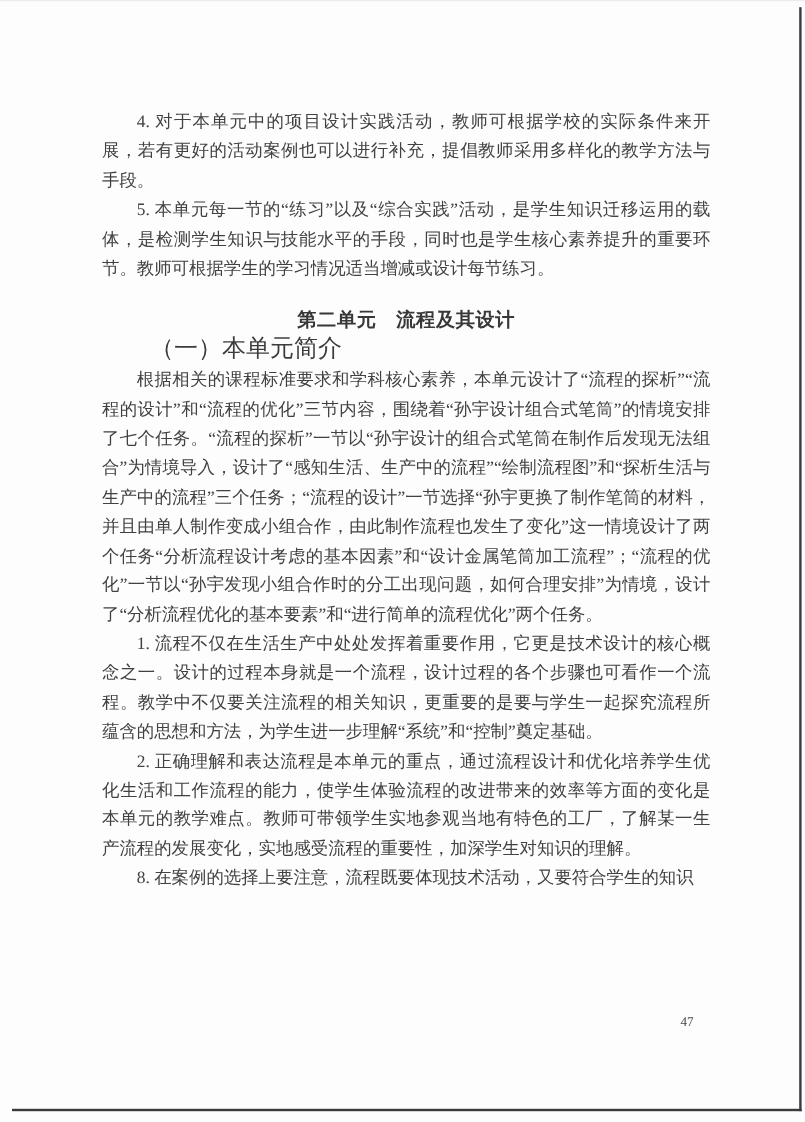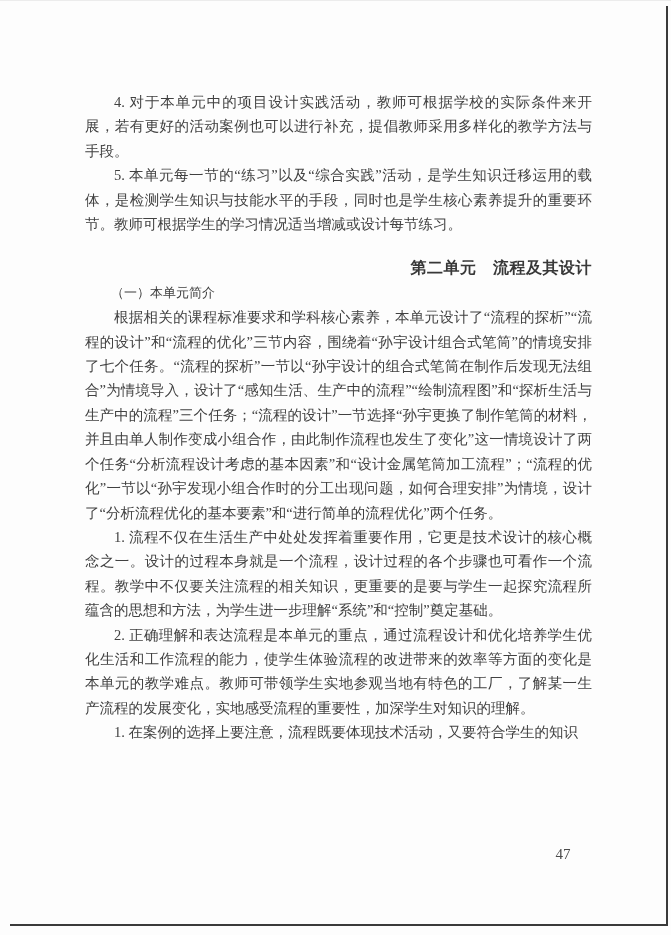--- a/index.html
+++ b/index.html
@@ -48,58 +48,58 @@
     padding: 0;
   }
   .paragraph {
     text-indent: 2em;
   }
   .unit-title {
     font-family: "Liberation Sans", "DejaVu Sans", sans-serif;
     font-weight: bold;
     font-size: 16px;
     color: #383838;
-    text-align: right;
+    text-align: center;
     text-indent: 0;
     margin-top: 20px !important;
     letter-spacing: 0.5px;
   }
   .subheading {
-    font-family: Liberation Serif, serif;
-    font-size: 13px;
+    font-family: Liberation Mono, monospace;
+    font-size: 20px;
     color: #3c3c3c;
     text-indent: 2em;
   }
   .page-number {
     position: absolute;
     left: 548px;
     top: 846px;
     width: 30px;
-    text-align: center;
-    font-size: 15px;
+    text-align: right;
+    font-size: 11px;
     color: #4a4a4a;
     font-family: "Liberation Serif", "DejaVu Serif", serif;
   }
 </style>
 </head>
 <body>
 
 <div class="page">
 
   <div class="scan-edge-top"></div>
 
   <div class="text-block">
     <p class="paragraph">4. 对于本单元中的项目设计实践活动，教师可根据学校的实际条件来开展，若有更好的活动案例也可以进行补充，提倡教师采用多样化的教学方法与手段。</p>
     <p class="paragraph">5. 本单元每一节的“练习”以及“综合实践”活动，是学生知识迁移运用的载体，是检测学生知识与技能水平的手段，同时也是学生核心素养提升的重要环节。教师可根据学生的学习情况适当增减或设计每节练习。</p>
     <p class="unit-title">第二单元　流程及其设计</p>
     <p class="subheading">（一）本单元简介</p>
     <p class="paragraph">根据相关的课程标准要求和学科核心素养，本单元设计了“流程的探析”“流程的设计”和“流程的优化”三节内容，围绕着“孙宇设计组合式笔筒”的情境安排了七个任务。“流程的探析”一节以“孙宇设计的组合式笔筒在制作后发现无法组合”为情境导入，设计了“感知生活、生产中的流程”“绘制流程图”和“探析生活与生产中的流程”三个任务；“流程的设计”一节选择“孙宇更换了制作笔筒的材料，并且由单人制作变成小组合作，由此制作流程也发生了变化”这一情境设计了两个任务“分析流程设计考虑的基本因素”和“设计金属笔筒加工流程”；“流程的优化”一节以“孙宇发现小组合作时的分工出现问题，如何合理安排”为情境，设计了“分析流程优化的基本要素”和“进行简单的流程优化”两个任务。</p>
     <p class="paragraph">1. 流程不仅在生活生产中处处发挥着重要作用，它更是技术设计的核心概念之一。设计的过程本身就是一个流程，设计过程的各个步骤也可看作一个流程。教学中不仅要关注流程的相关知识，更重要的是要与学生一起探究流程所蕴含的思想和方法，为学生进一步理解“系统”和“控制”奠定基础。</p>
     <p class="paragraph">2. 正确理解和表达流程是本单元的重点，通过流程设计和优化培养学生优化生活和工作流程的能力，使学生体验流程的改进带来的效率等方面的变化是本单元的教学难点。教师可带领学生实地参观当地有特色的工厂，了解某一生产流程的发展变化，实地感受流程的重要性，加深学生对知识的理解。</p>
-    <p class="paragraph">1. 在案例的选择上要注意，流程既要体现技术活动，又要符合学生的知识</p>
+    <p class="paragraph">8. 在案例的选择上要注意，流程既要体现技术活动，又要符合学生的知识</p>
   </div>
 
   <div class="page-number">47</div>
 
   <div class="scan-border-right"></div>
   <div class="scan-border-bottom"></div>
 
 </div>
 
 </body></html>

